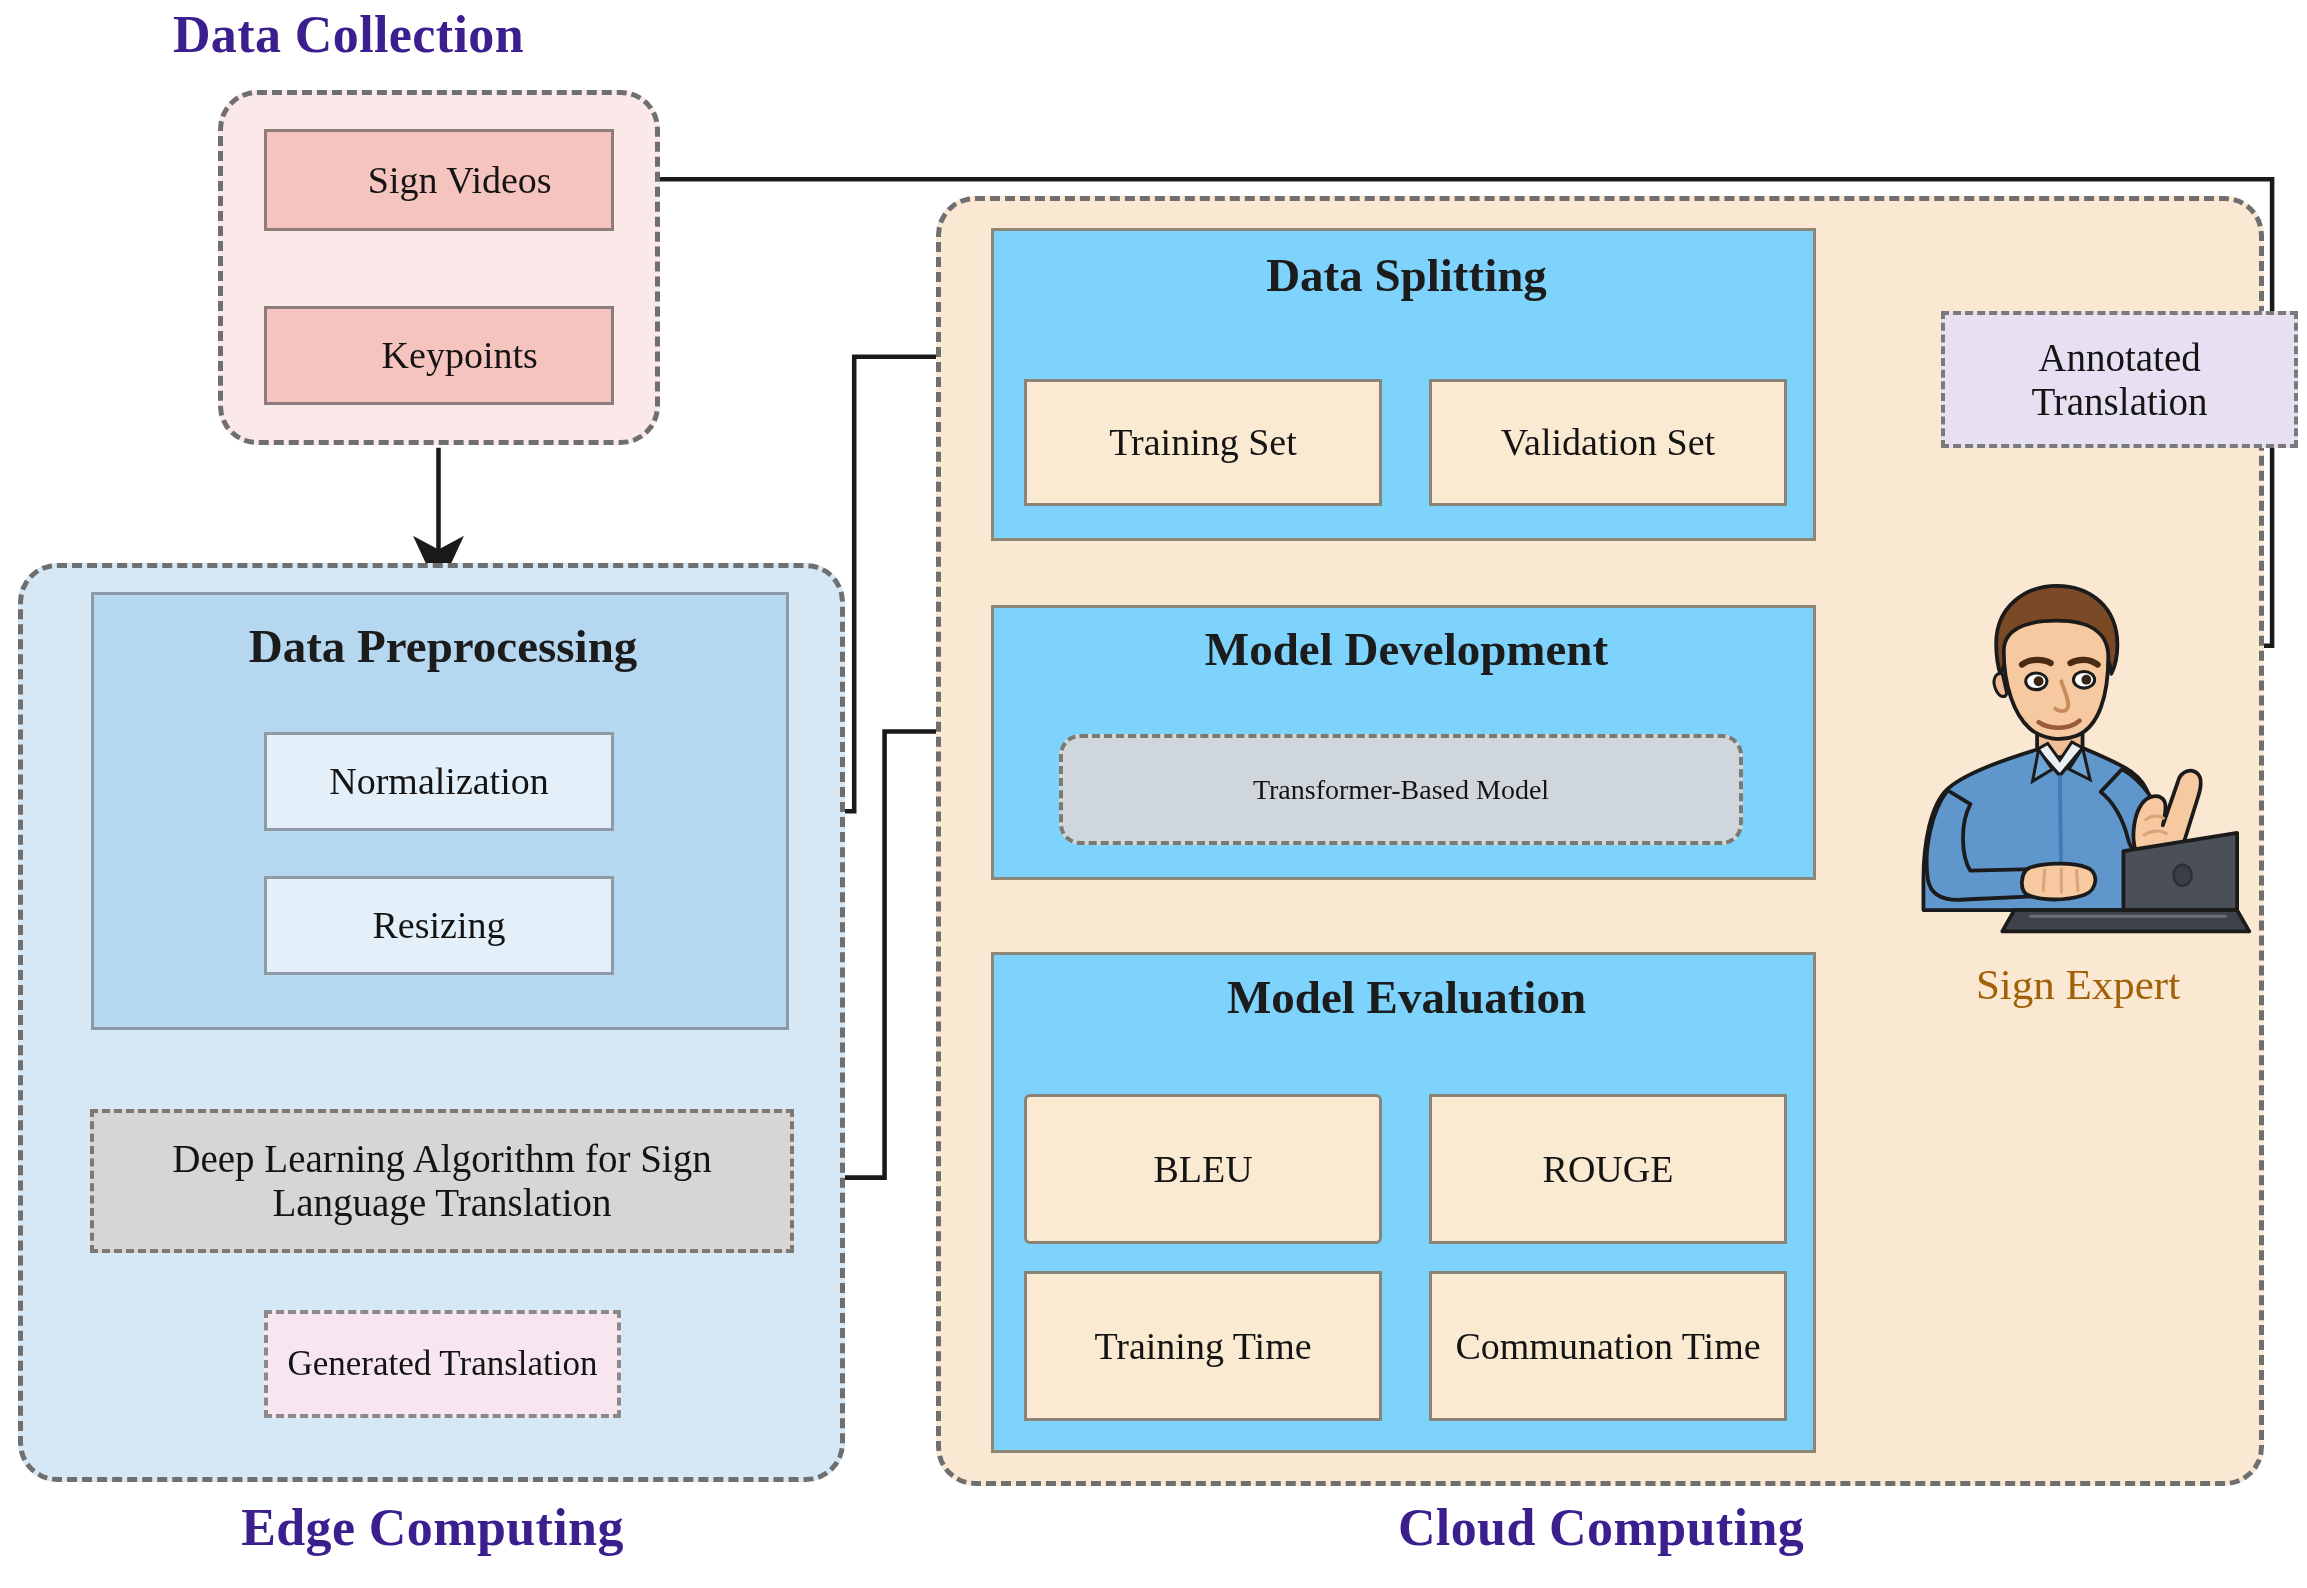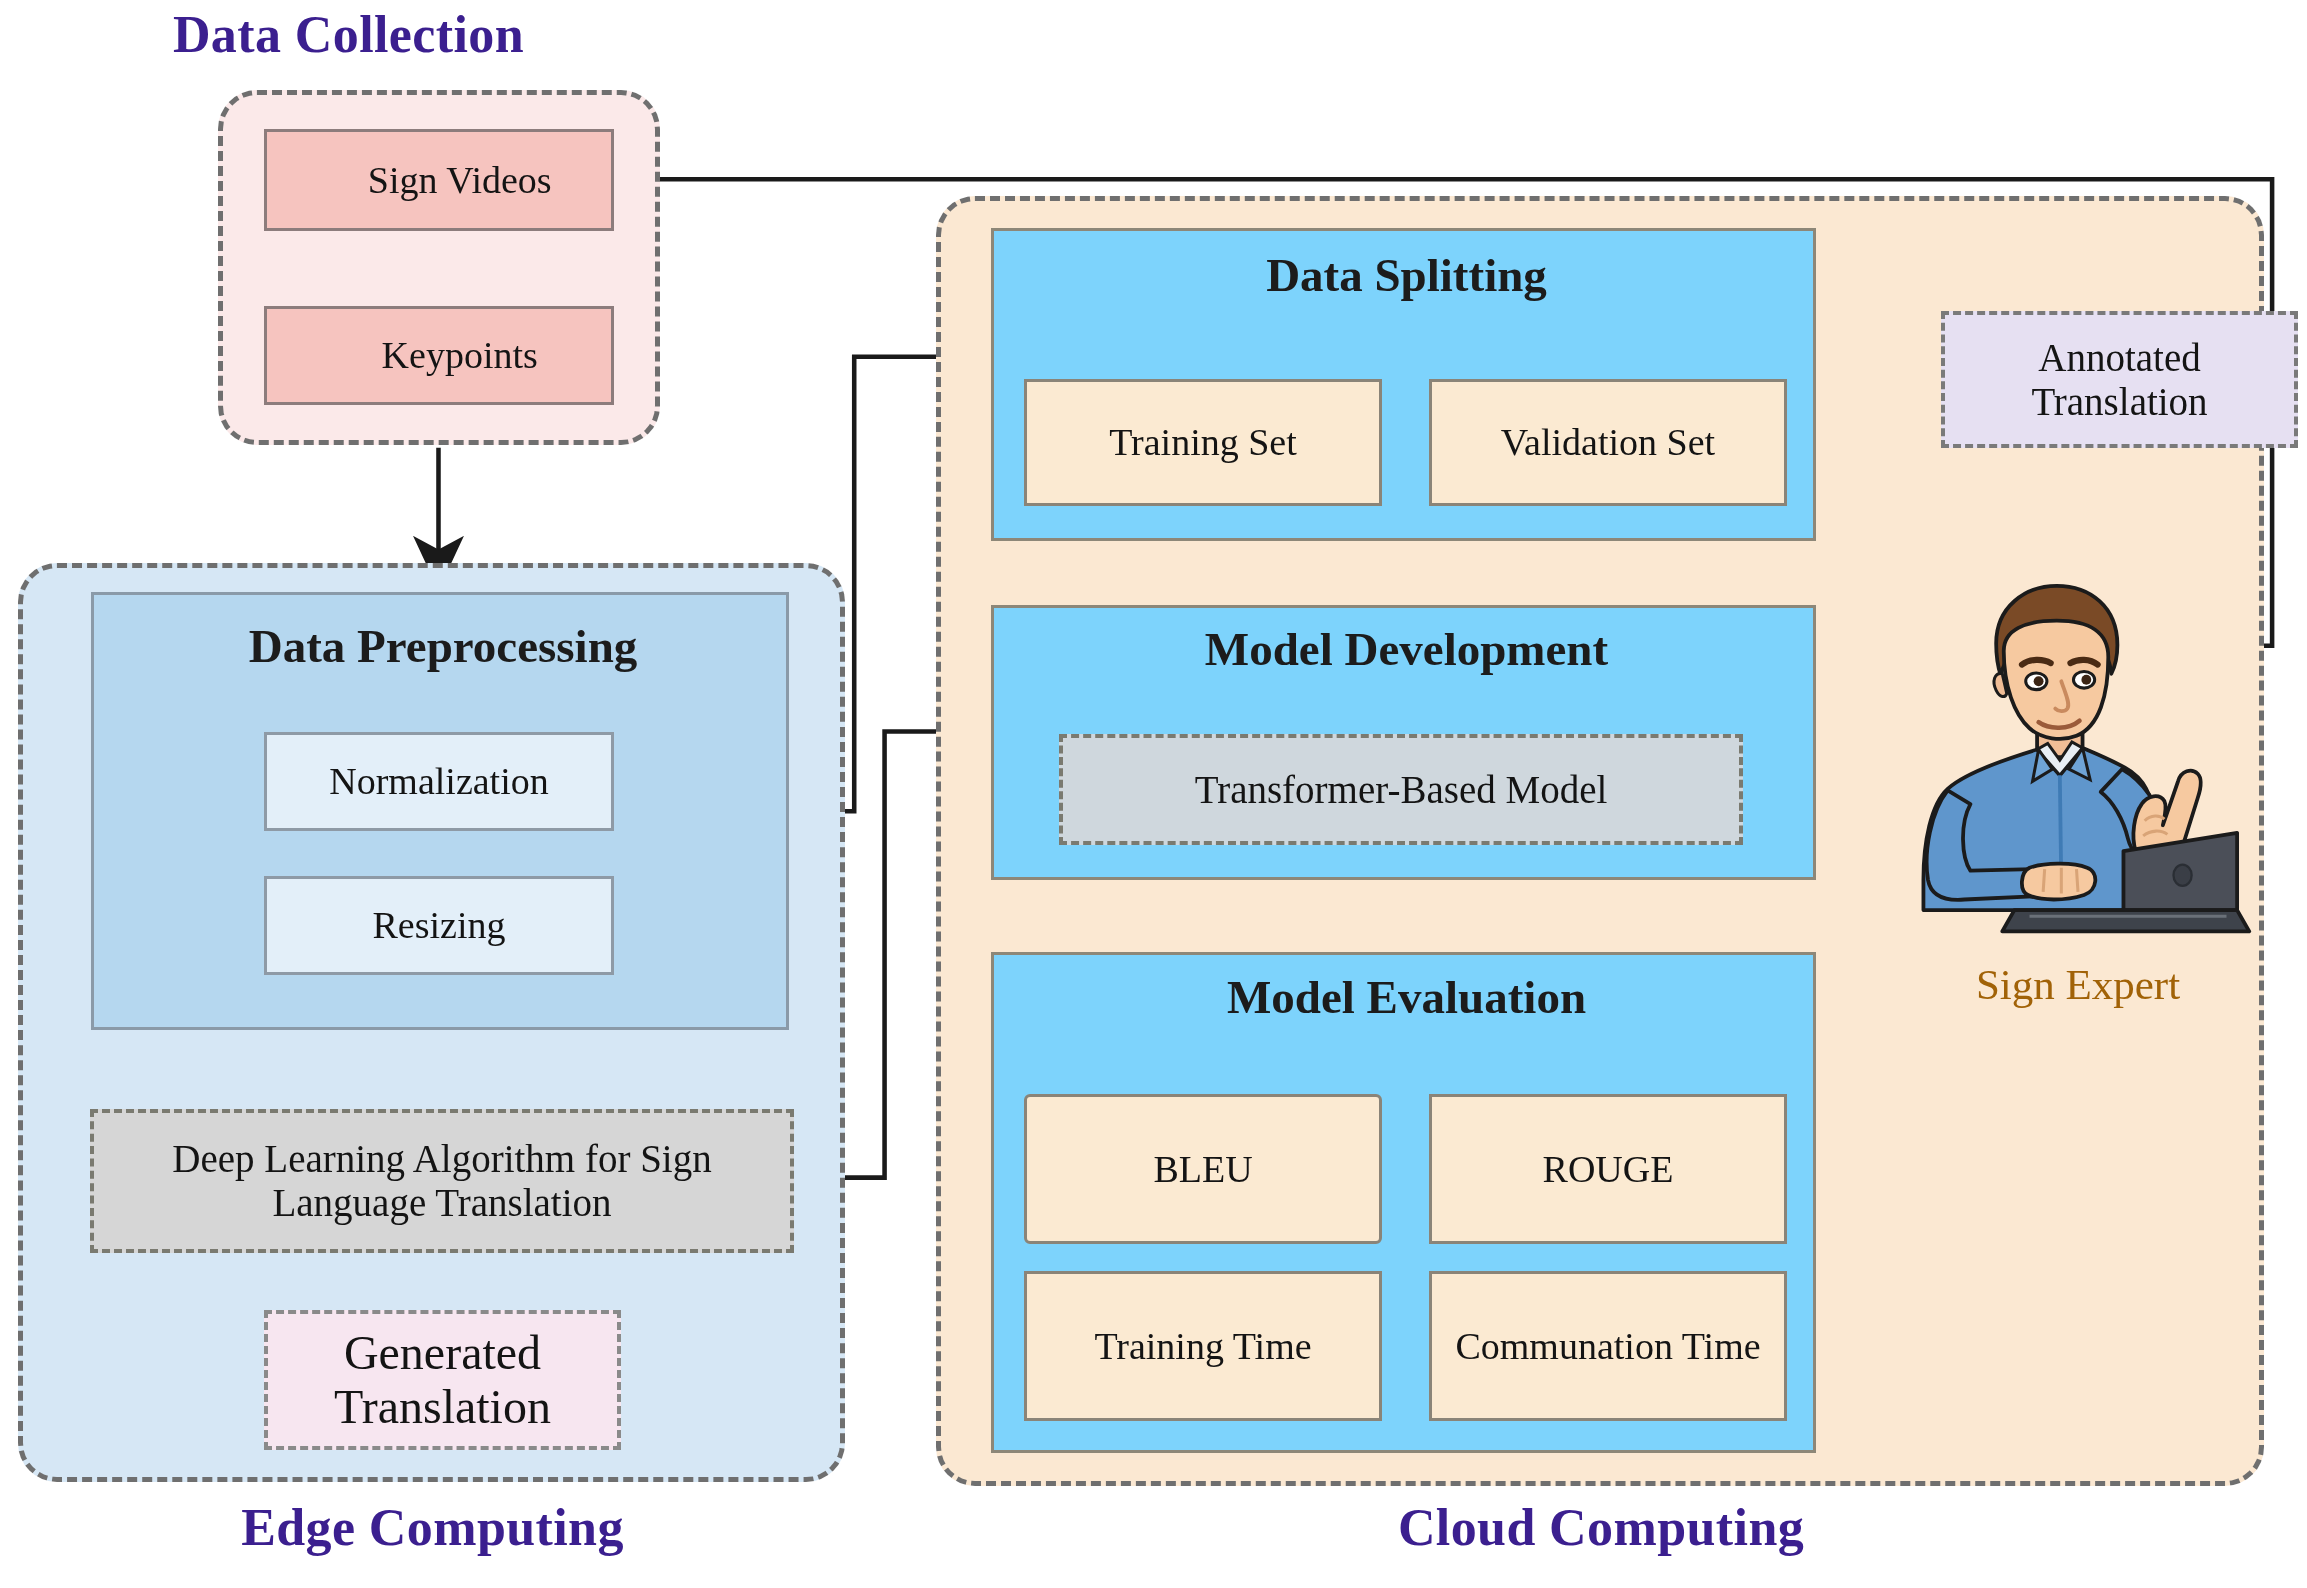--- a/index.html
+++ b/index.html
@@ -166,39 +166,39 @@
   <div class="abs panel panel-blue" style="left:91px; top:592px; width:698px; height:438px;">
     <div class="abs panel-title" style="left:0; top:24px; width:698px;">Data Preprocessing</div>
   </div>
 
   <div class="abs box box-lightblue" style="left:264px; top:732px; width:350px; height:99px;">Normalization</div>
 
   <div class="abs box box-lightblue" style="left:264px; top:876px; width:350px; height:99px;">Resizing</div>
 
   <div class="abs box box-dashed-gray" style="left:90px; top:1109px; width:704px; height:144px; font-size:39px;">Deep Learning Algorithm for Sign Language Translation</div>
 
-  <div class="abs box box-dashed-pink" style="left:264px; top:1310px; width:357px; height:140px; font-size:48px;">Generated Translation</div>
+  <div class="abs box box-dashed-pink" style="left:264px; top:1310px; width:357px; height:108px; font-size:35px;">Generated Translation</div>
 
   <div class="abs section-title" style="left:0px; top:1498px; width:865px;font-family:Liberation Serif, serif;">Edge Computing</div>
 
   <div class="abs group-dashed grp-cloud" style="left:936px; top:196px; width:1328px; height:1290px;"></div>
 
   <div class="abs panel" style="left:991px; top:228px; width:825px; height:313px;">
     <div class="abs panel-title" style="left:0; top:16.7px; width:825px;">Data Splitting</div>
   </div>
 
   <div class="abs box" style="left:1024px; top:379px; width:358px; height:127px;">Training Set</div>
 
   <div class="abs box" style="left:1429px; top:379px; width:358px; height:127px;">Validation Set</div>
 
   <div class="abs panel" style="left:991px; top:605px; width:825px; height:275px;">
     <div class="abs panel-title" style="left:0; top:13.7px; width:825px;">Model Development</div>
   </div>
 
-  <div class="abs box box-dashed-steel" style="left:1059px; top:734px; width:684px; height:111px; font-size:39px;">Transformer-Based Model</div>
+  <div class="abs box box-dashed-steel" style="left:1059px; top:734px; width:684px; height:111px; font-size:28px;border-radius:21px;">Transformer-Based Model</div>
 
   <div class="abs panel" style="left:991px; top:952px; width:825px; height:501px;">
     <div class="abs panel-title" style="left:0; top:15px; width:825px;">Model Evaluation</div>
   </div>
 
   <div class="abs box" style="left:1024px; top:1094px; width:358px; height:150px;border-radius:6px;">BLEU</div>
 
   <div class="abs box" style="left:1429px; top:1094px; width:358px; height:150px;">ROUGE</div>
 
   <div class="abs box" style="left:1024px; top:1271px; width:358px; height:150px;">Training Time</div>

